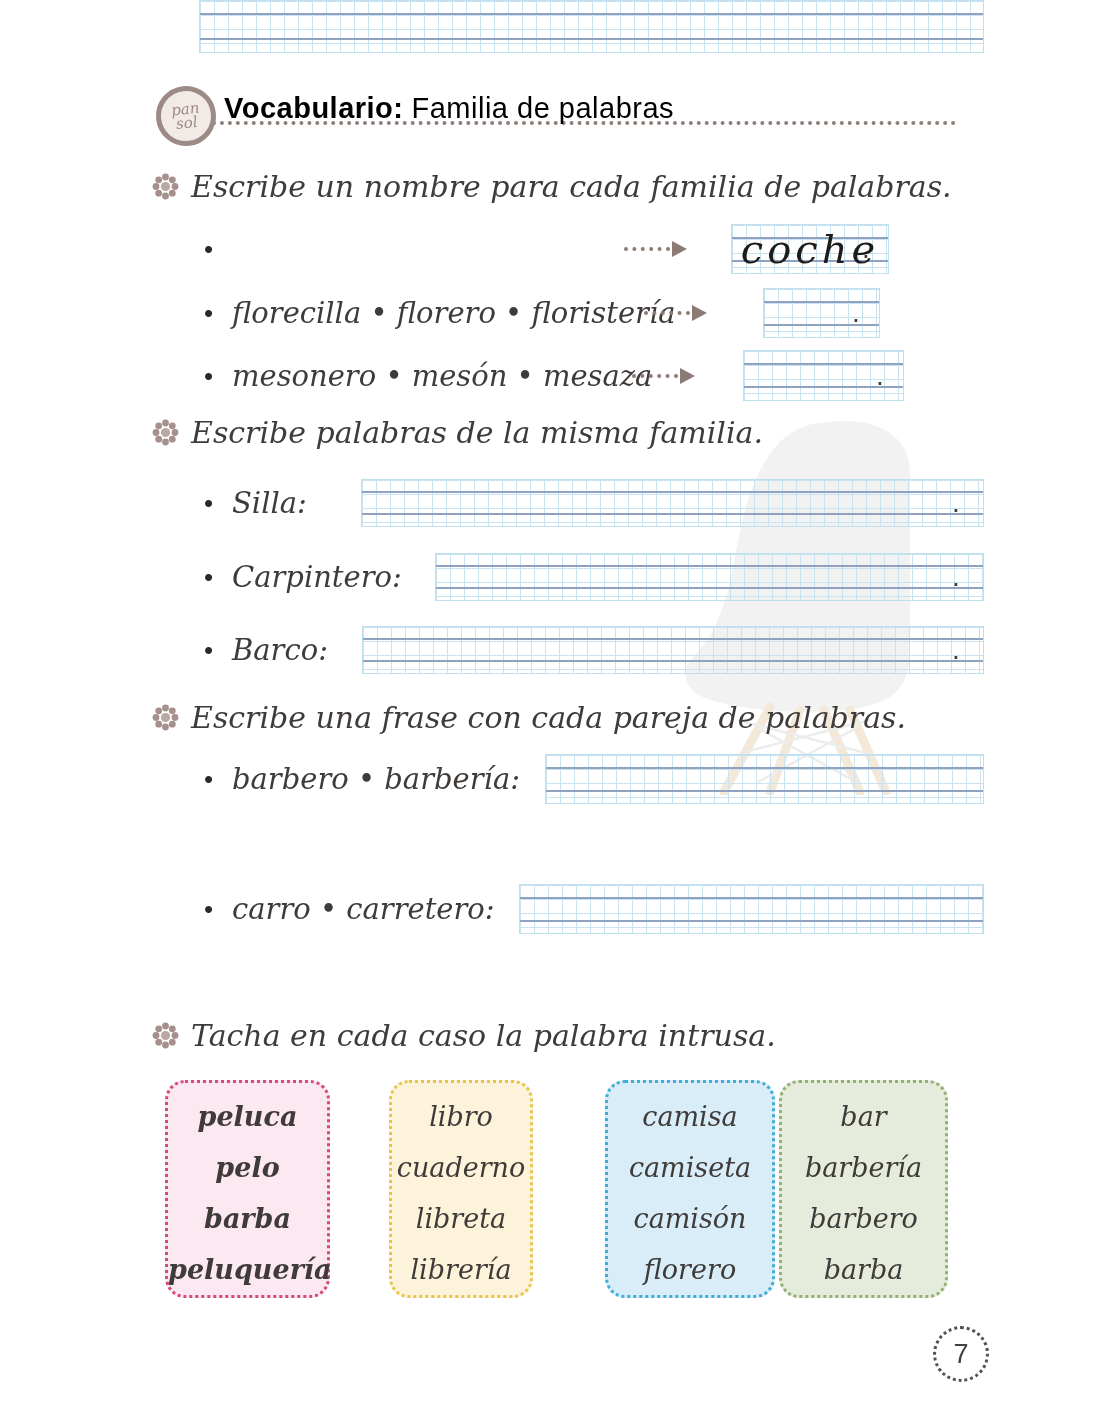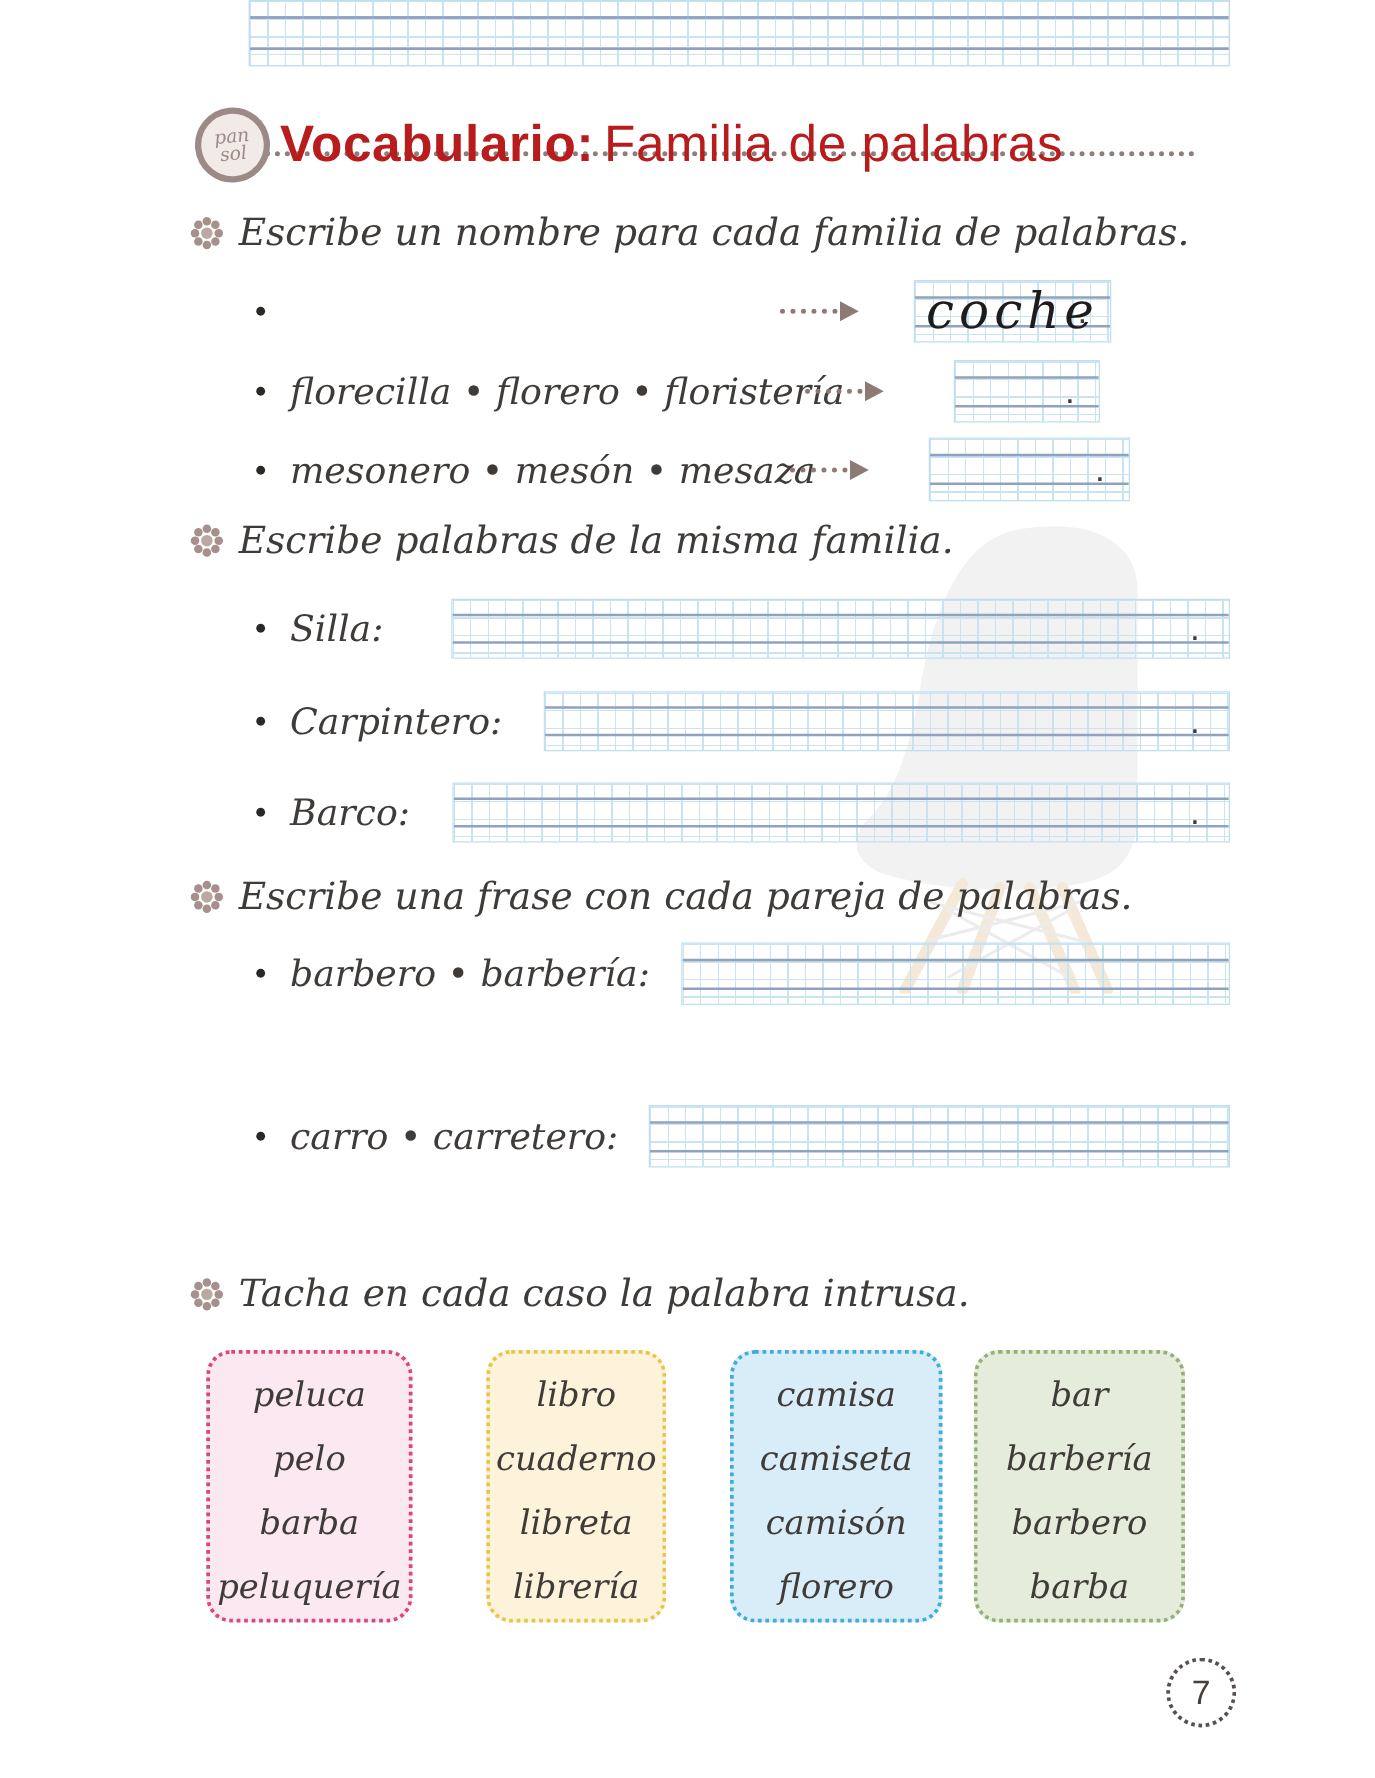--- a/index.html
+++ b/index.html
@@ -6,21 +6,21 @@
   #page{position:relative;width:1100px;height:1422px;background:#ffffff;overflow:hidden;
         font-family:"Liberation Sans",sans-serif;}
   .abs{position:absolute;}
   .cursive{font-family:"DejaVu Serif",serif;font-style:italic;color:#3f3b39;}
   
   #logo{left:156px;top:86px;width:50px;height:50px;border:5px solid #9c8a86;border-radius:50%;
         background:#f2eae6;z-index:3;display:flex;flex-direction:column;align-items:center;
         justify-content:center;transform:rotate(-6deg);}
   #logo span{font-family:"DejaVu Serif",serif;font-style:italic;font-size:15px;line-height:14px;
         color:#9c8a86;}
-  #title{left:224px;top:92px;color:#b91c1c;font-size:41px;letter-spacing:.5px;white-space:nowrap;}
+  #title{left:224px;top:92px;color:#000000;font-size:29px;letter-spacing:.5px;white-space:nowrap;}
   #title .t1{font-weight:bold;}
   #title .t2{font-weight:normal;margin-left:8px;}
   #header-dots{left:212px;top:121px;width:744px;border-bottom:4px dotted #8e7e7a;}
   
   .section-head{display:flex;align-items:center;gap:12px;height:40px;}
   .instruction{font-size:30px;white-space:nowrap;}
   
   .row{left:0;width:1100px;}
   .row > *{position:absolute;top:50%;transform:translateY(-50%);}
   .dot-bullet{font-size:26px;color:#2b2826;}
@@ -225,33 +225,33 @@
       <circle cx="13.5" cy="23" r="3.4"></circle>
           <circle cx="6.7" cy="20.2" r="3.4"></circle>
       <circle cx="4" cy="13.5" r="3.4"></circle>
           <circle cx="6.7" cy="6.8" r="3.4"></circle>
         </g>
       <circle cx="13.5" cy="13.5" r="4.6" fill="#bca8a3"></circle>
     </svg>
     <span class="cursive instruction">Tacha en cada caso la palabra intrusa.</span>
   </div>
 
-  <div class="abs content intruder-box box-pink" style="left:165px;width:165px;">
+  <div class="abs content intruder-box box-pink" style="left:165px;width:165px;font-weight:bold;">
     <span class="cursive intruder-word">peluca</span>
     <span class="cursive intruder-word">pelo</span>
     <span class="cursive intruder-word">barba</span>
     <span class="cursive intruder-word">peluquería</span>
   </div>
   <div class="abs content intruder-box box-yellow" style="left:389px;width:144px;">
     <span class="cursive intruder-word">libro</span>
     <span class="cursive intruder-word">cuaderno</span>
     <span class="cursive intruder-word">libreta</span>
     <span class="cursive intruder-word">librería</span>
   </div>
-  <div class="abs content intruder-box box-blue" style="left:584px;width:170px;">
+  <div class="abs content intruder-box box-blue" style="left:605px;width:170px;">
     <span class="cursive intruder-word">camisa</span>
     <span class="cursive intruder-word">camiseta</span>
     <span class="cursive intruder-word">camisón</span>
     <span class="cursive intruder-word">florero</span>
   </div>
   <div class="abs content intruder-box box-green" style="left:779px;width:169px;">
     <span class="cursive intruder-word">bar</span>
     <span class="cursive intruder-word">barbería</span>
     <span class="cursive intruder-word">barbero</span>
     <span class="cursive intruder-word">barba</span>

